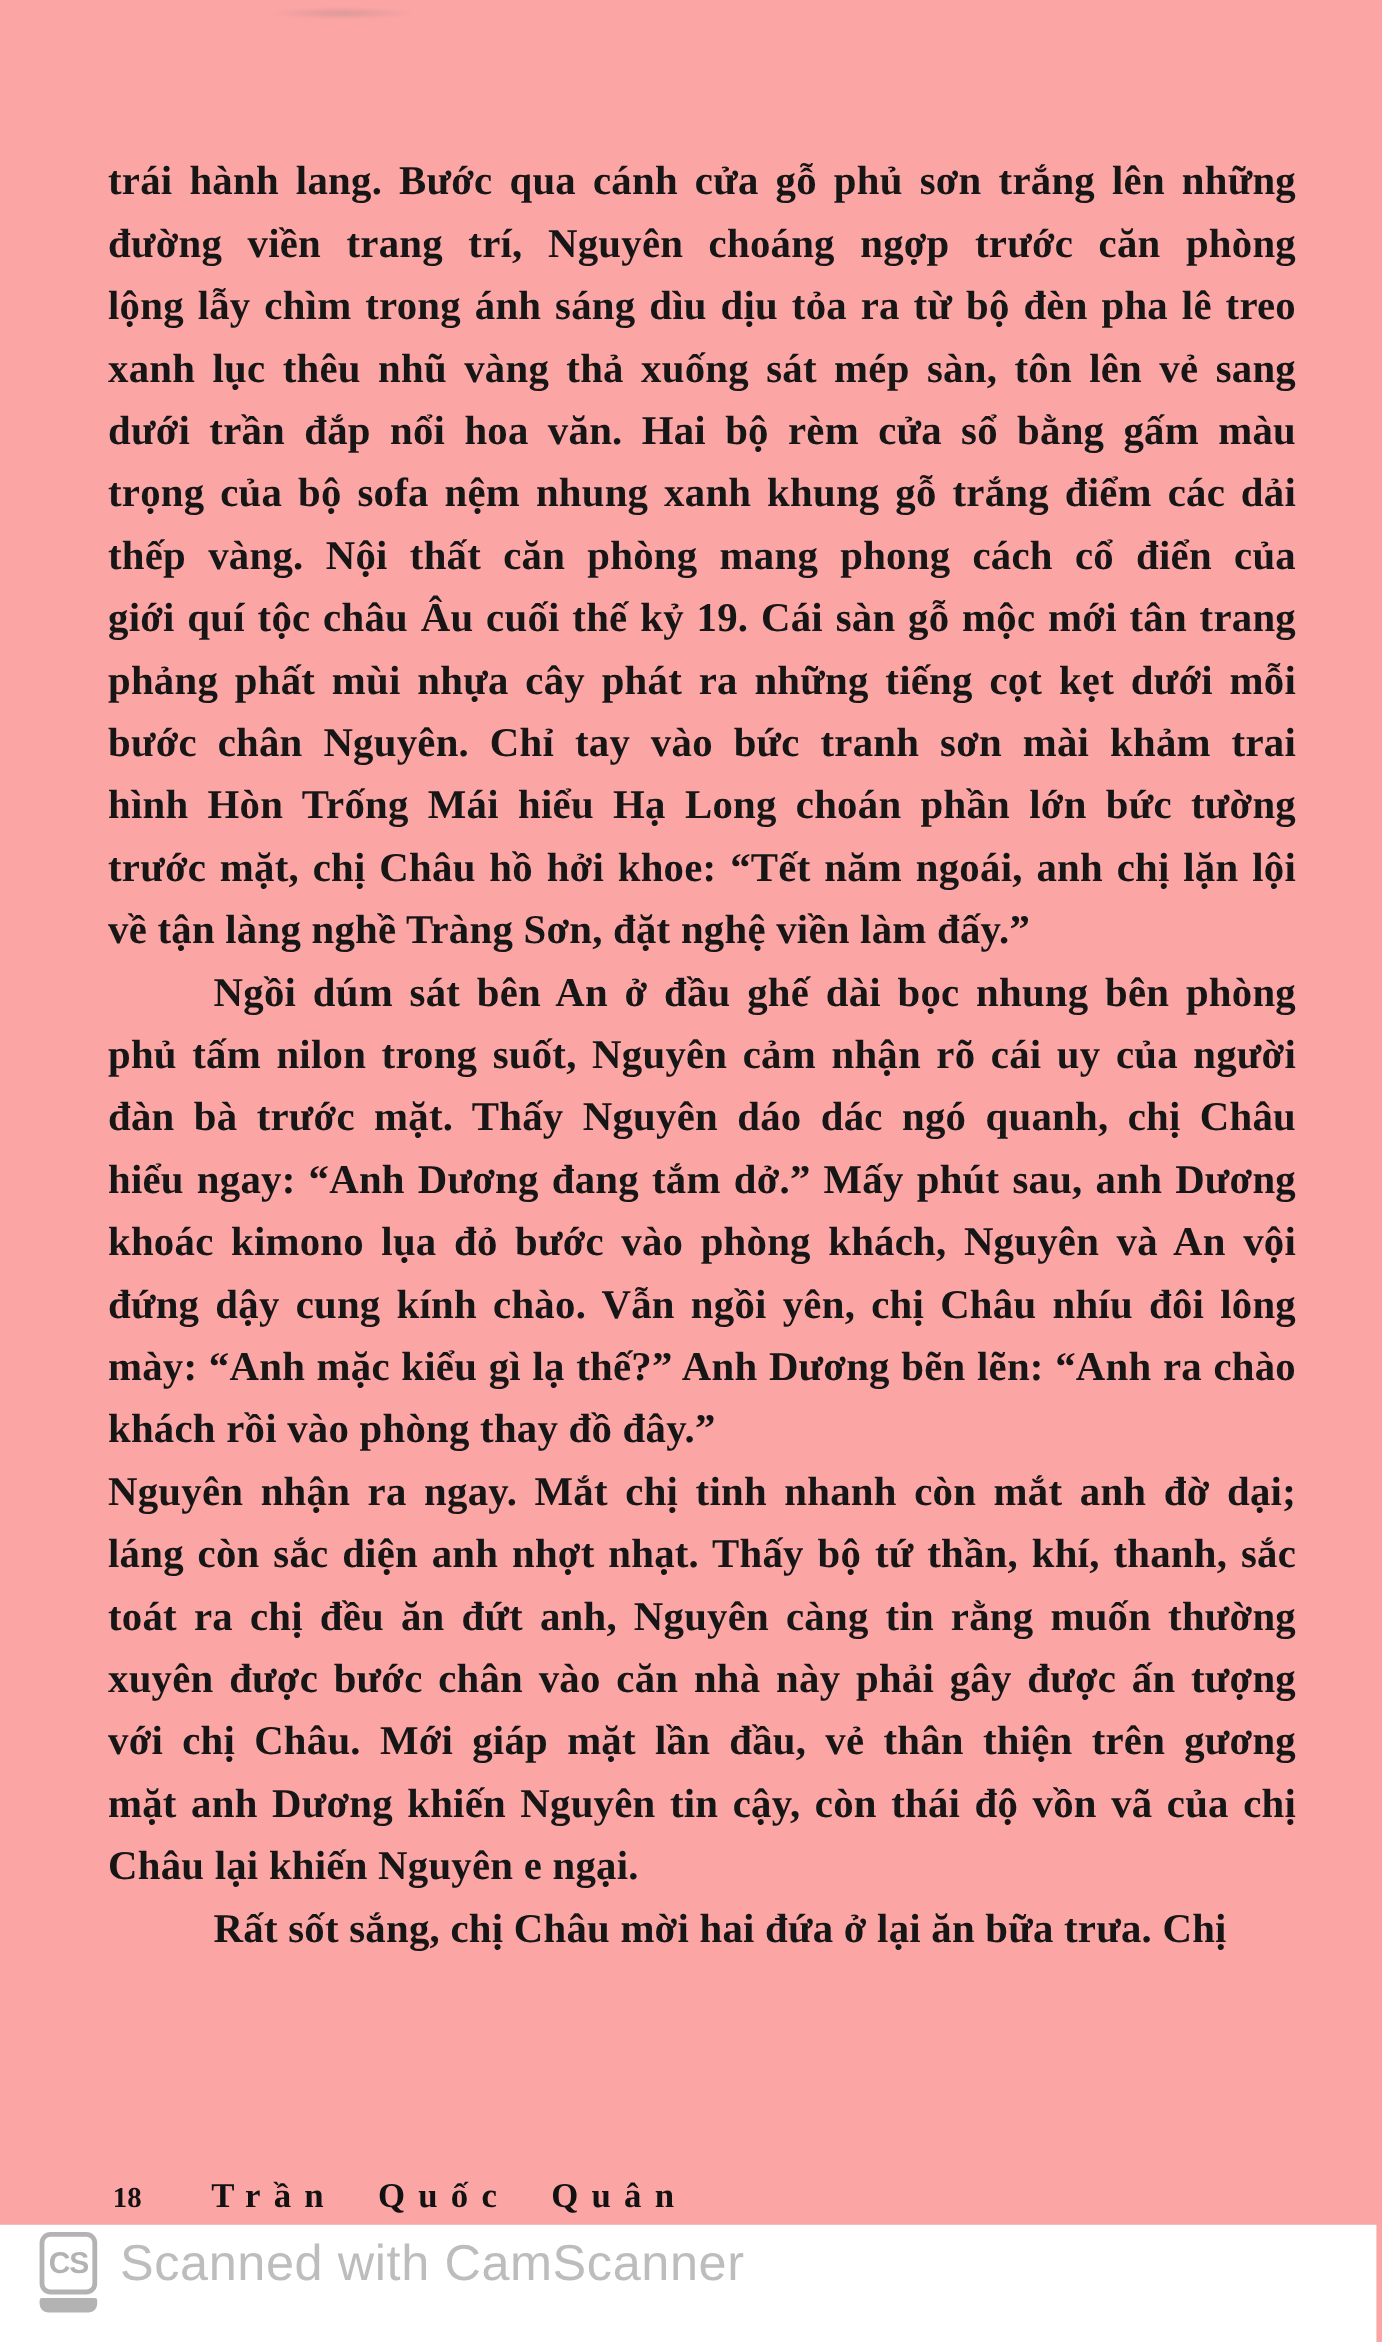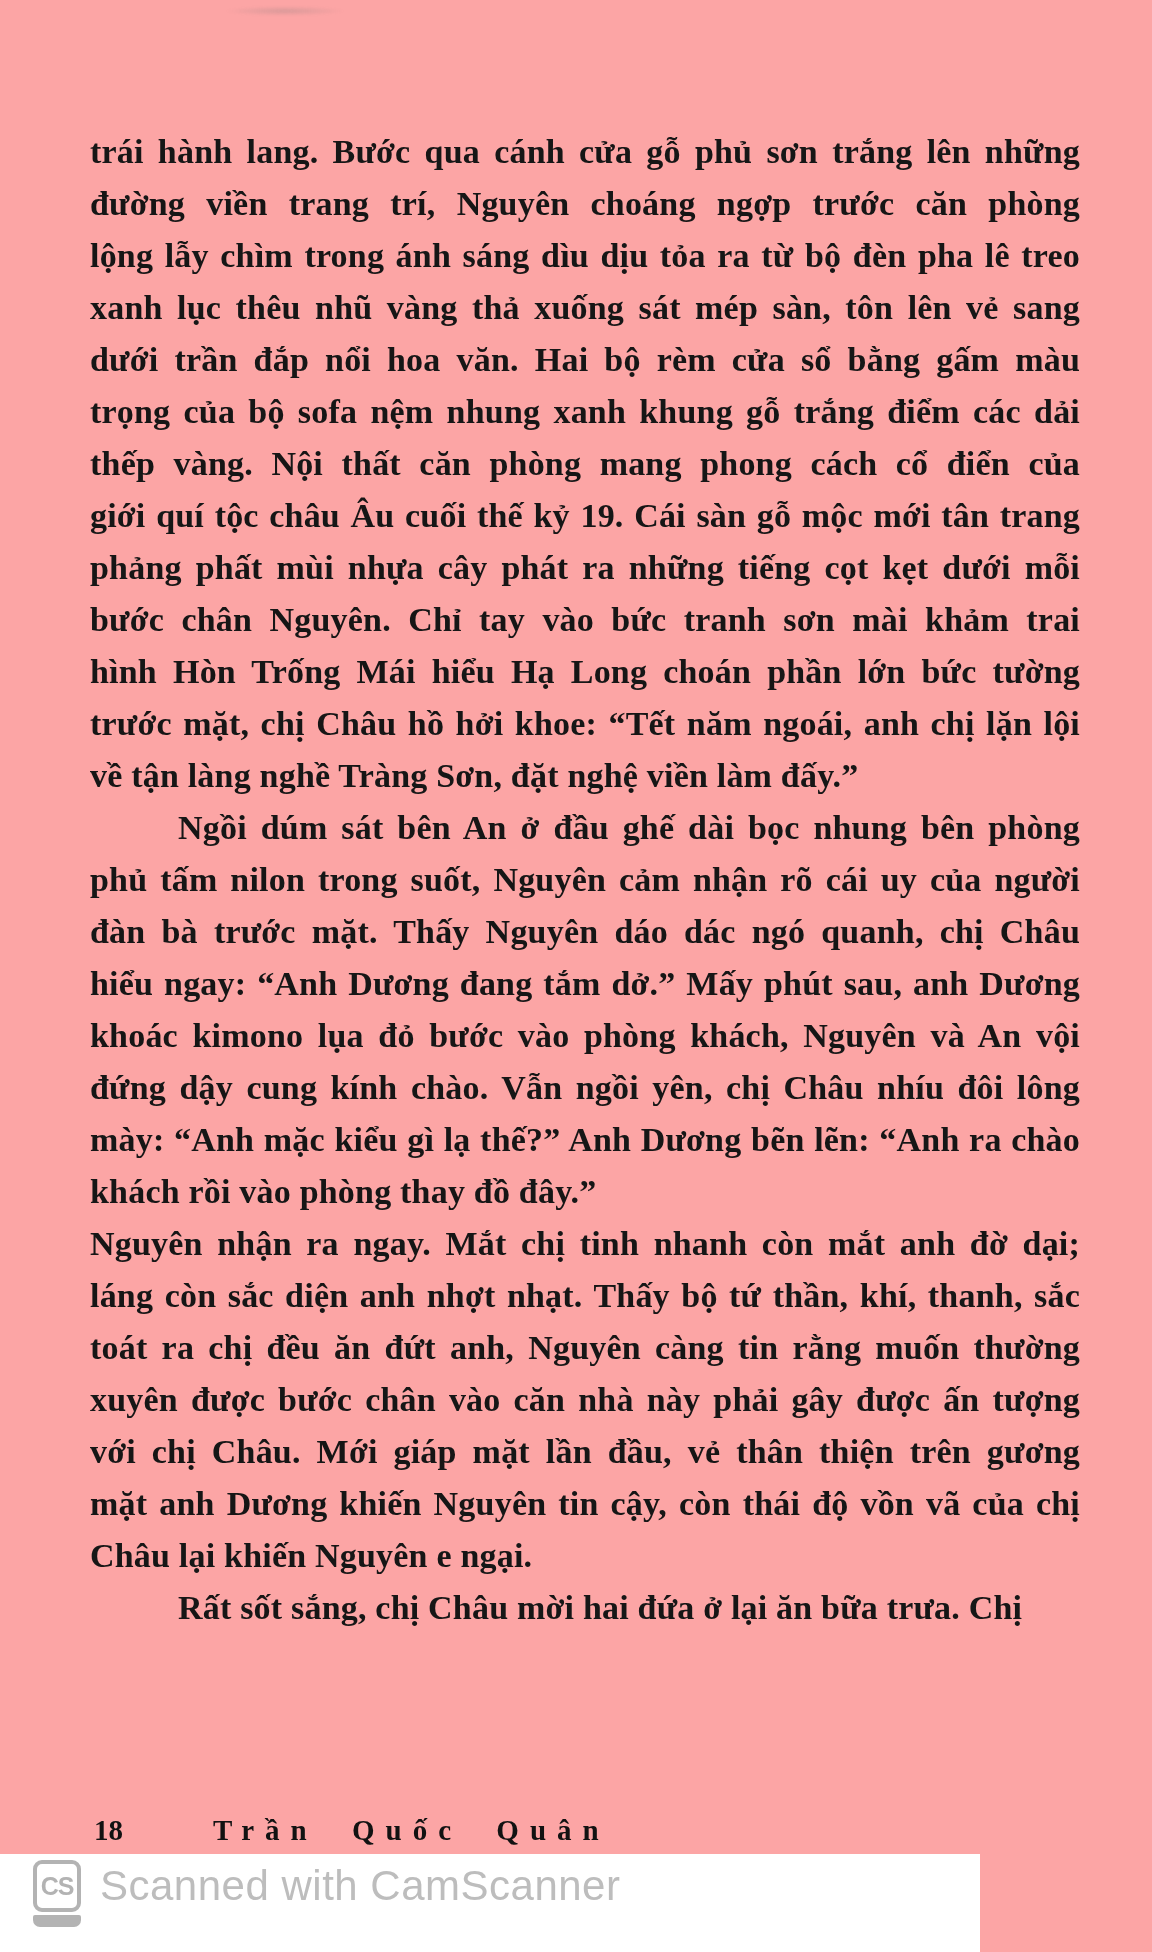--- a/index.html
+++ b/index.html
@@ -36,31 +36,31 @@
   }
   .line.end { text-align-last:left; }
   .line.indent { text-indent:88px; }
   .footer {
     position:absolute; left:94px; top:1814px;
     color:#121212;
     white-space:nowrap;
   }
   .page-number {
     font-family:"Liberation Serif", serif;
-    font-weight:700; font-size:29px;
+    font-weight:700; font-size:24px;
   }
   .author-name {
     font-family:"Liberation Serif", serif;
     font-weight:700; font-size:29px;
     letter-spacing:0.38em;
     word-spacing:0.55em;
-    margin-left:90px;
+    margin-left:58px;
   }
   .watermark {
-    position:absolute; left:0; top:1854px; width:980px; height:98px;
+    position:absolute; left:0; top:1854px; width:1147px; height:98px;
     background:#ffffff;
   }
   .cs-logo {
     position:absolute; left:33px; top:6px; width:48px; height:68px;
   }
   .cs-box {
     box-sizing:border-box;
     width:48px; height:52px;
     border:4px solid #b3b3b3;
     border-radius:9px;

